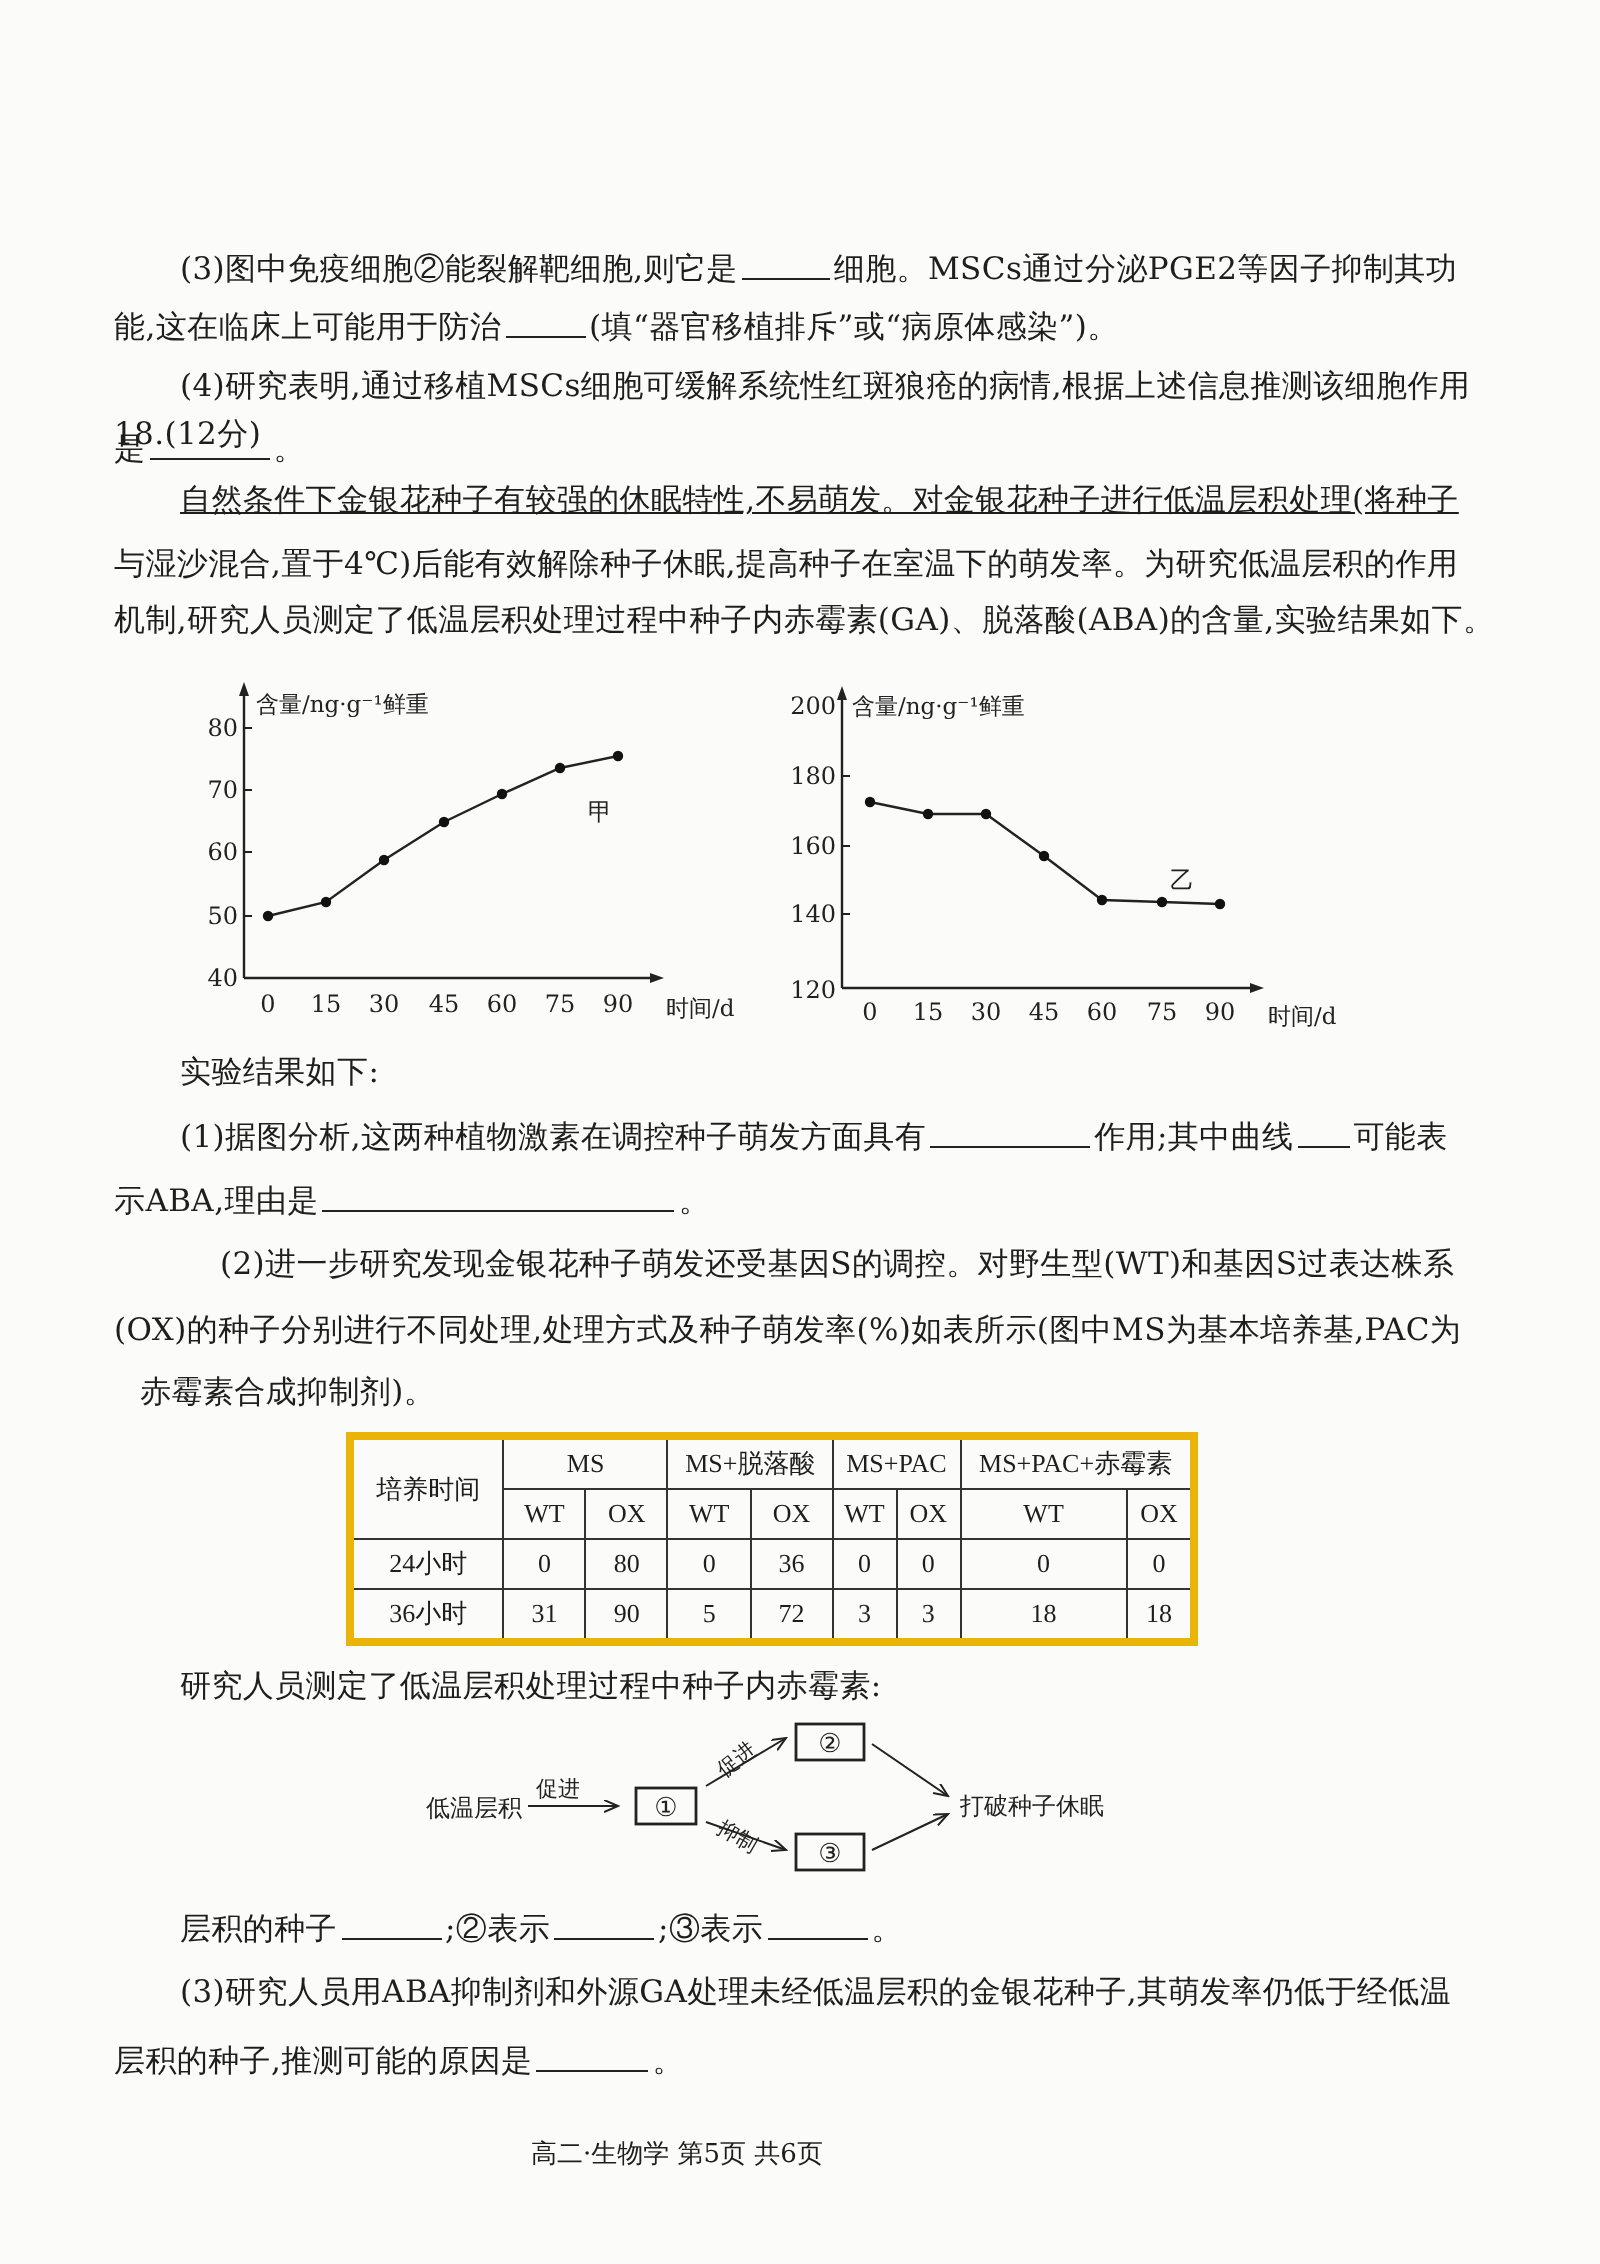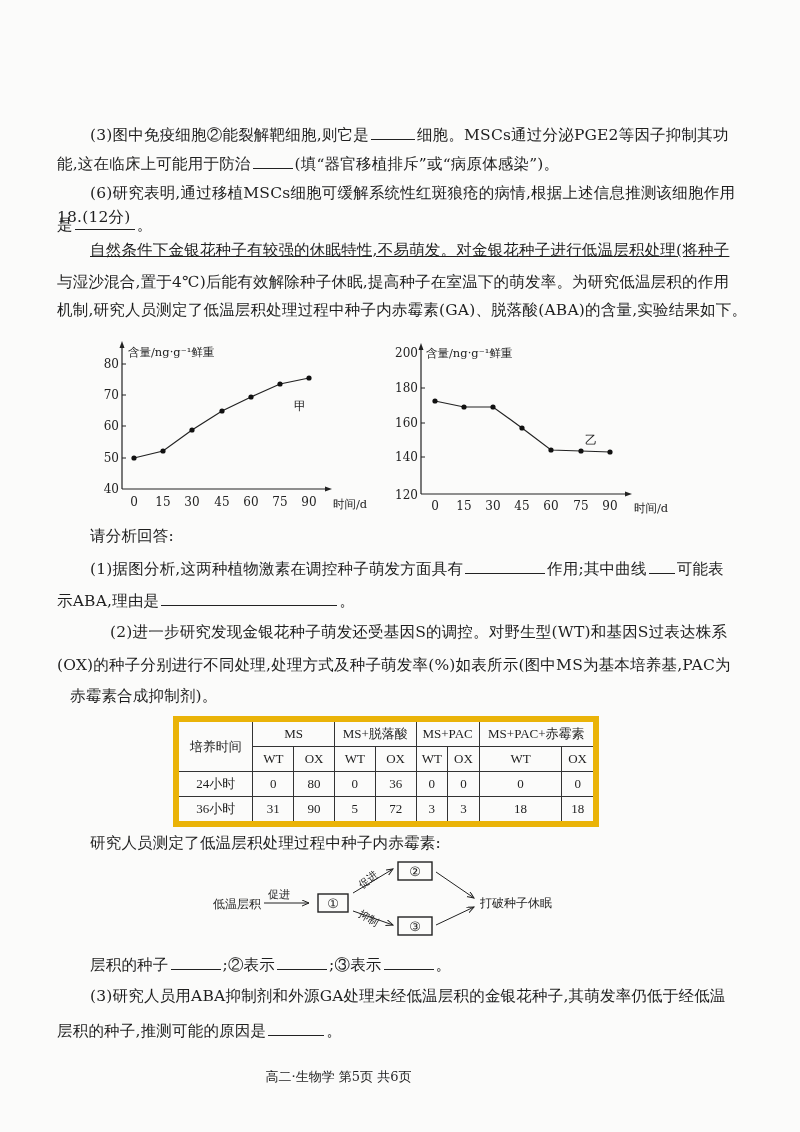--- a/index.html
+++ b/index.html
@@ -8,34 +8,34 @@
     font-family: "DejaVu Serif", "Liberation Serif", serif; color:#1e1e1e;
   }
   .line { position:absolute; font-size:15.5px; white-space:nowrap; letter-spacing:0.2px;text-align:right; }
   .blank { display:inline-block; border-bottom:1.2px solid #222; height:1em; vertical-align:baseline; margin:0 2px; }
   svg text { font-family: "DejaVu Serif", "Liberation Serif", serif; fill:#222; }
   table.data {
     position:absolute; left:173px; top:716px; width:426px; border-collapse:collapse;
     font-family:"Liberation Serif","DejaVu Serif",serif; font-size:13px; text-align:center;
   }
   table.data td, table.data th { border:1px solid #333; padding:0; height:24px; font-weight:normal; }
-  table.data { border:6px solid #eab308; }
+  table.data { border:4px solid #eab308; }
   .footer { position:absolute; left:0; width:677px; top:1068px; text-align:center; font-size:13px; }
 </style>
 </head>
 <body>
 
 <div class="line" style="left:90px; top:123px;">
   <span>(3)图中免疫细胞②能裂解靶细胞,则它是</span><span class="blank" style="width:44px"></span><span>细胞。MSCs通过分泌PGE2等因子抑制其功</span>
 </div>
 <div class="line" style="left:57px; top:152px;">
   <span>能,这在临床上可能用于防治</span><span class="blank" style="width:40px"></span><span>(填“器官移植排斥”或“病原体感染”)。</span>
 </div>
 <div class="line" style="left:90px; top:183px;">
-  <span>(6)研究表明,通过移植MSCs细胞可缓解系统性红斑狼疮的病情,根据上述信息推测该细胞作用</span>
+  <span>(4)研究表明,通过移植MSCs细胞可缓解系统性红斑狼疮的病情,根据上述信息推测该细胞作用</span>
 </div>
 <div class="line" style="left:57px; top:213px;">
   <span>是</span><span class="blank" style="width:60px"></span><span>。</span>
 </div>
 
 <div class="line" style="left:57px; top:207px; top:207px;"><span>18.(12分)</span></div>
 <div class="line" style="left:90px; top:240px;text-decoration:underline;"><span>自然条件下金银花种子有较强的休眠特性,不易萌发。对金银花种子进行低温层积处理(将种子</span></div>
 <div class="line" style="left:57px; top:272px;"><span>与湿沙混合,置于4℃)后能有效解除种子休眠,提高种子在室温下的萌发率。为研究低温层积的作用</span></div>
 <div class="line" style="left:57px; top:300px;"><span>机制,研究人员测定了低温层积处理过程中种子内赤霉素(GA)、脱落酸(ABA)的含量,实验结果如下。</span></div>
 
@@ -115,21 +115,21 @@
       <circle cx="464" cy="407" r="2.6"></circle>
       <circle cx="493" cy="407" r="2.6"></circle>
     <circle cx="522" cy="428" r="2.6"></circle>
       <circle cx="551" cy="450" r="2.6"></circle>
       <circle cx="581" cy="451" r="2.6"></circle>
     <circle cx="610" cy="452" r="2.6"></circle>
   </g>
   <text x="585" y="444" font-size="12">乙</text>
 </svg>
 
-<div class="line" style="left:90px; top:526px;"><span>请分析回答:</span></div>
+<div class="line" style="left:90px; top:526px;"><span>实验结果如下:</span></div>
 <div class="line" style="left:90px; top:557px;">
   <span>(1)据图分析,这两种植物激素在调控种子萌发方面具有</span><span class="blank" style="width:80px"></span><span>作用;其中曲线</span><span class="blank" style="width:26px"></span><span>可能表</span>
 </div>
 <div class="line" style="left:57px; top:589px;">
   <span>示ABA,理由是</span><span class="blank" style="width:176px"></span><span>。</span>
 </div>
 <div class="line" style="left:90px; top:622px;margin-left:20px;"><span>(2)进一步研究发现金银花种子萌发还受基因S的调控。对野生型(WT)和基因S过表达株系</span></div>
 <div class="line" style="left:57px; top:655px;"><span>(OX)的种子分别进行不同处理,处理方式及种子萌发率(%)如表所示(图中MS为基本培养基,PAC为</span></div>
 <div class="line" style="left:57px; top:686px;margin-left:13px;"><span>赤霉素合成抑制剂)。</span></div>
 

